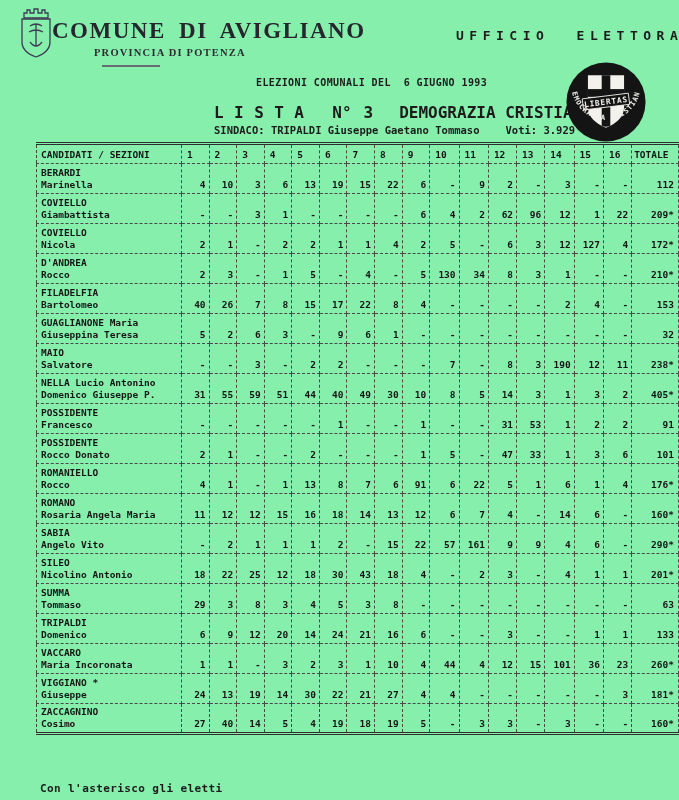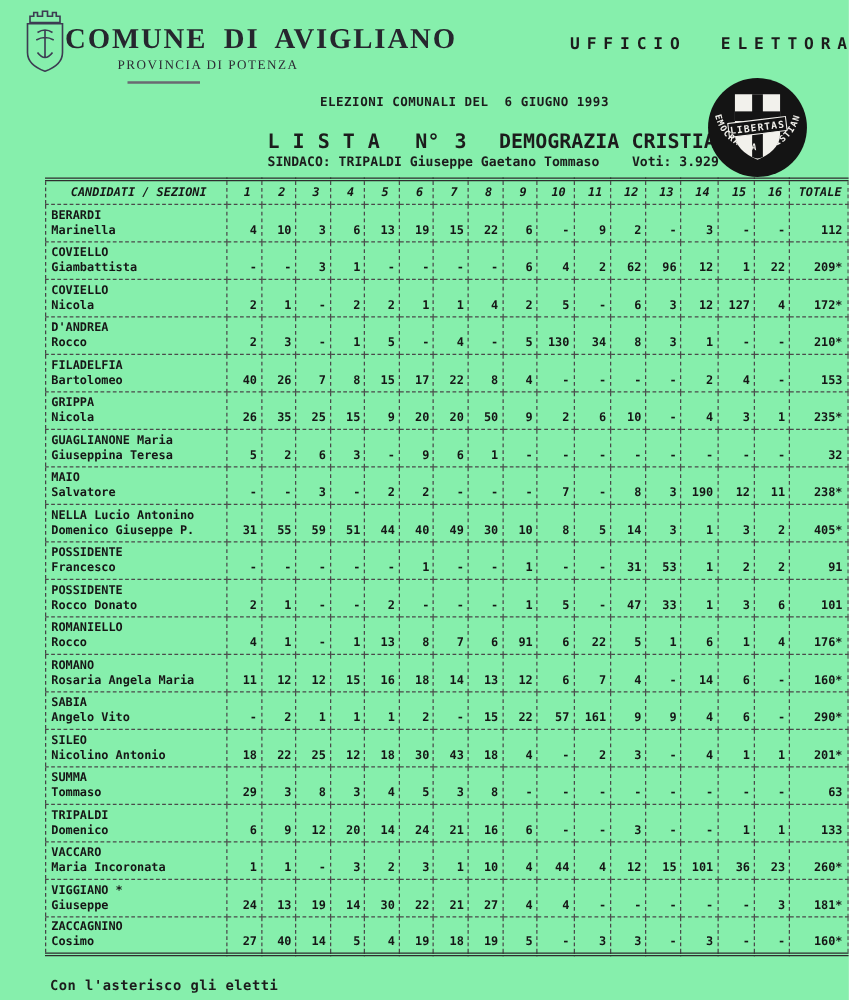--- a/index.html
+++ b/index.html
@@ -4,41 +4,41 @@
 <style>
   html,body{margin:0;padding:0;}
   body{background:#e9e8e4;font-family:"DejaVu Sans Mono",monospace;}
   .page{position:relative;width:679px;height:800px;background:#86efac;overflow:hidden;color:#1c1c1c;}
   .mono{font-family:"DejaVu Sans Mono",monospace;font-weight:700;}
   
   .crest{position:absolute;left:16px;top:6px;width:40px;height:54px;}
   .commune-name{position:absolute;left:52px;top:18px;font-family:"Liberation Serif",serif;
     font-size:23px;font-weight:700;letter-spacing:1.5px;word-spacing:6px;color:#26262e;}
   .province-name{position:absolute;left:94px;top:47px;font-family:"Liberation Serif",serif;
-    font-size:10.5px;font-weight:400;letter-spacing:1.2px;color:#2c2c34;}
+    font-size:10.5px;font-weight:700;letter-spacing:1.2px;color:#2c2c34;}
   .province-rule{position:absolute;left:102px;top:65px;width:58px;height:2px;background:#6a6a72;}
   .office-title{position:absolute;left:456px;top:28px;font-size:13px;letter-spacing:5.5px;word-spacing:14px;white-space:pre;}
   
   .election-title{position:absolute;left:256px;top:77px;font-size:10px;letter-spacing:.4px;white-space:pre;}
   .list-line{position:absolute;left:214px;top:103px;font-size:16px;white-space:pre;display:flex;}
   .list-line .lbl{letter-spacing:.4px;}
   .list-line .gap1{width:28px;} .list-line .gap2{width:12px;} .list-line .gap3{width:26px;}
   .mayor-line{position:absolute;left:214px;top:124px;font-size:10.5px;white-space:pre;display:flex;}
   .mayor-line .gapv{width:26px;}
   .dc-logo{position:absolute;left:563px;top:59px;width:86px;height:86px;}
   
   table.votes{position:absolute;left:36px;top:142px;border-collapse:collapse;table-layout:fixed;
     font-family:"DejaVu Sans Mono",monospace;font-weight:700;font-size:9.5px;color:#161616;
     border-top:3px double #2e2e2e;border-bottom:3px double #2e2e2e;border-left:1px dashed #444;border-right:1px dashed #444;}
   table.votes th,table.votes td{border-right:1px dashed #4a4a4a;border-bottom:1px dashed #4a4a4a;overflow:hidden;}
   th.c-name,td.c-name{width:150px;}
   th.c-sec,td.c-sec{width:27px;}
   th.c-tot,td.c-tot{width:46px;}
   tr.hdr{height:20px;}
-  tr.hdr th{text-align:center;padding:2px 0 2px 4px;font-weight:700;white-space:pre;font-style:italic;}
+  tr.hdr th{text-align:left;padding:2px 0 2px 4px;font-weight:700;white-space:pre;}
   tr.hdr th.c-sec{padding-left:5px;}
   tr.hdr th.c-tot{padding-left:2px;}
   tr.body-row{height:30px;}
   td.name-cell{vertical-align:bottom;padding:0 1px 3px 4px;line-height:11.5px;white-space:pre;}
   td.val{vertical-align:bottom;text-align:right;padding:0 3px 3px 0;white-space:pre;}
   td.tot{padding-right:4px;}
   
   .footnote{position:absolute;left:40px;top:782px;font-size:11px;letter-spacing:.4px;white-space:pre;}
 </style>
 </head>
@@ -214,40 +214,20 @@
           <td class="c-sec val">-</td>
           <td class="c-sec val">-</td>
           <td class="c-sec val">-</td>
           <td class="c-sec val">-</td>
           <td class="c-sec val">2</td>
           <td class="c-sec val">4</td>
           <td class="c-sec val">-</td>
           <td class="c-tot val tot">153</td>
         </tr>
         <tr class="body-row">
-          <td class="c-name name-cell"><div class="l1">GRIPPA</div><div class="l2">Nicola</div></td>
-          <td class="c-sec val">26</td>
-          <td class="c-sec val">35</td>
-          <td class="c-sec val">25</td>
-          <td class="c-sec val">15</td>
-          <td class="c-sec val">9</td>
-          <td class="c-sec val">20</td>
-          <td class="c-sec val">20</td>
-          <td class="c-sec val">50</td>
-          <td class="c-sec val">9</td>
-          <td class="c-sec val">2</td>
-          <td class="c-sec val">6</td>
-          <td class="c-sec val">10</td>
-          <td class="c-sec val">-</td>
-          <td class="c-sec val">4</td>
-          <td class="c-sec val">3</td>
-          <td class="c-sec val">1</td>
-          <td class="c-tot val tot">235*</td>
-        </tr>
-        <tr class="body-row">
           <td class="c-name name-cell"><div class="l1">GUAGLIANONE Maria</div><div class="l2">Giuseppina Teresa</div></td>
           <td class="c-sec val">5</td>
           <td class="c-sec val">2</td>
           <td class="c-sec val">6</td>
           <td class="c-sec val">3</td>
           <td class="c-sec val">-</td>
           <td class="c-sec val">9</td>
           <td class="c-sec val">6</td>
           <td class="c-sec val">1</td>
           <td class="c-sec val">-</td>

